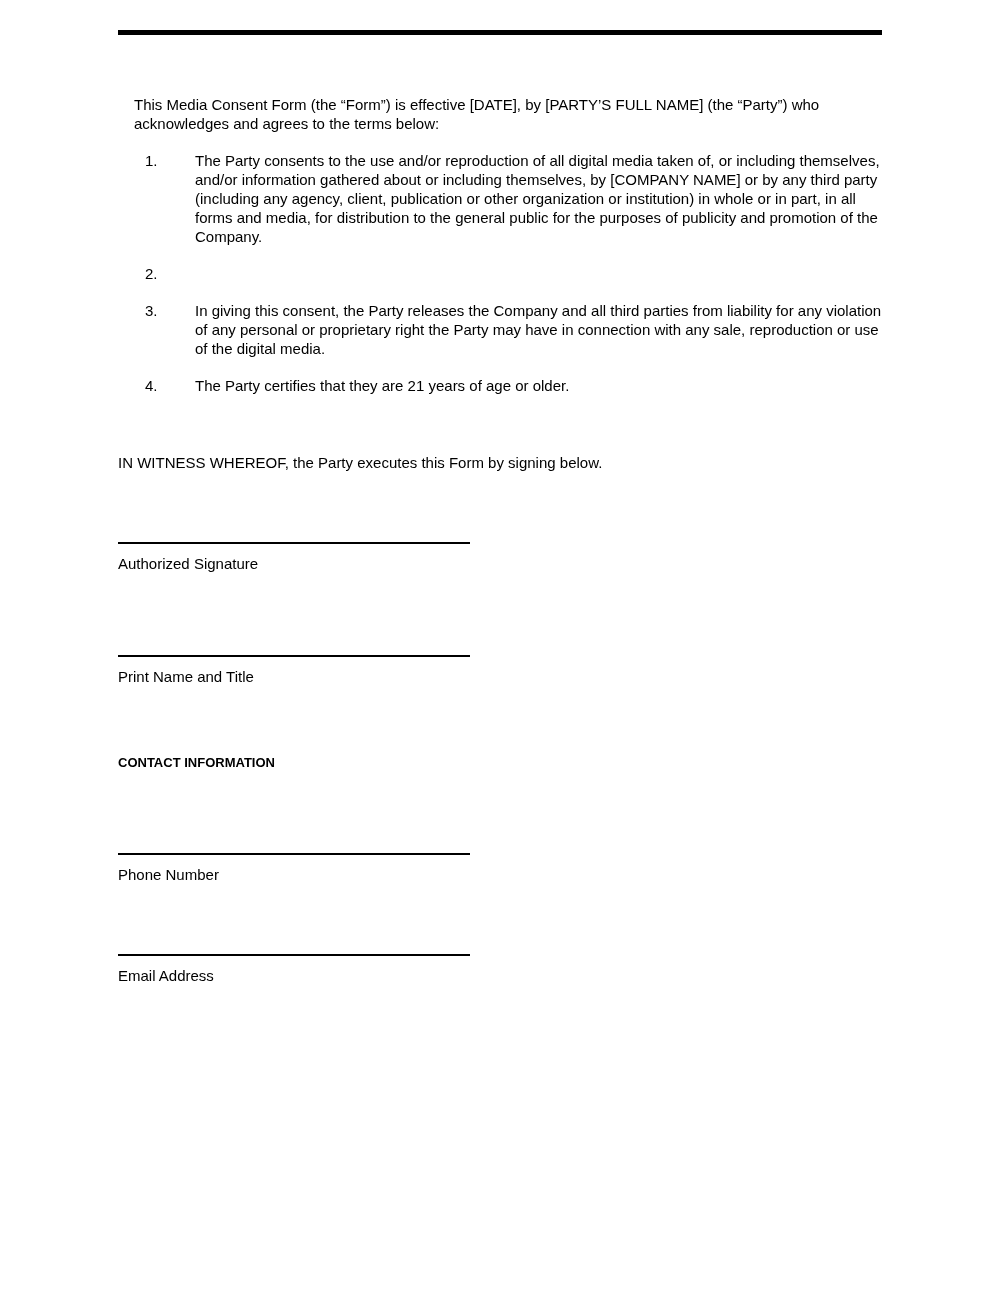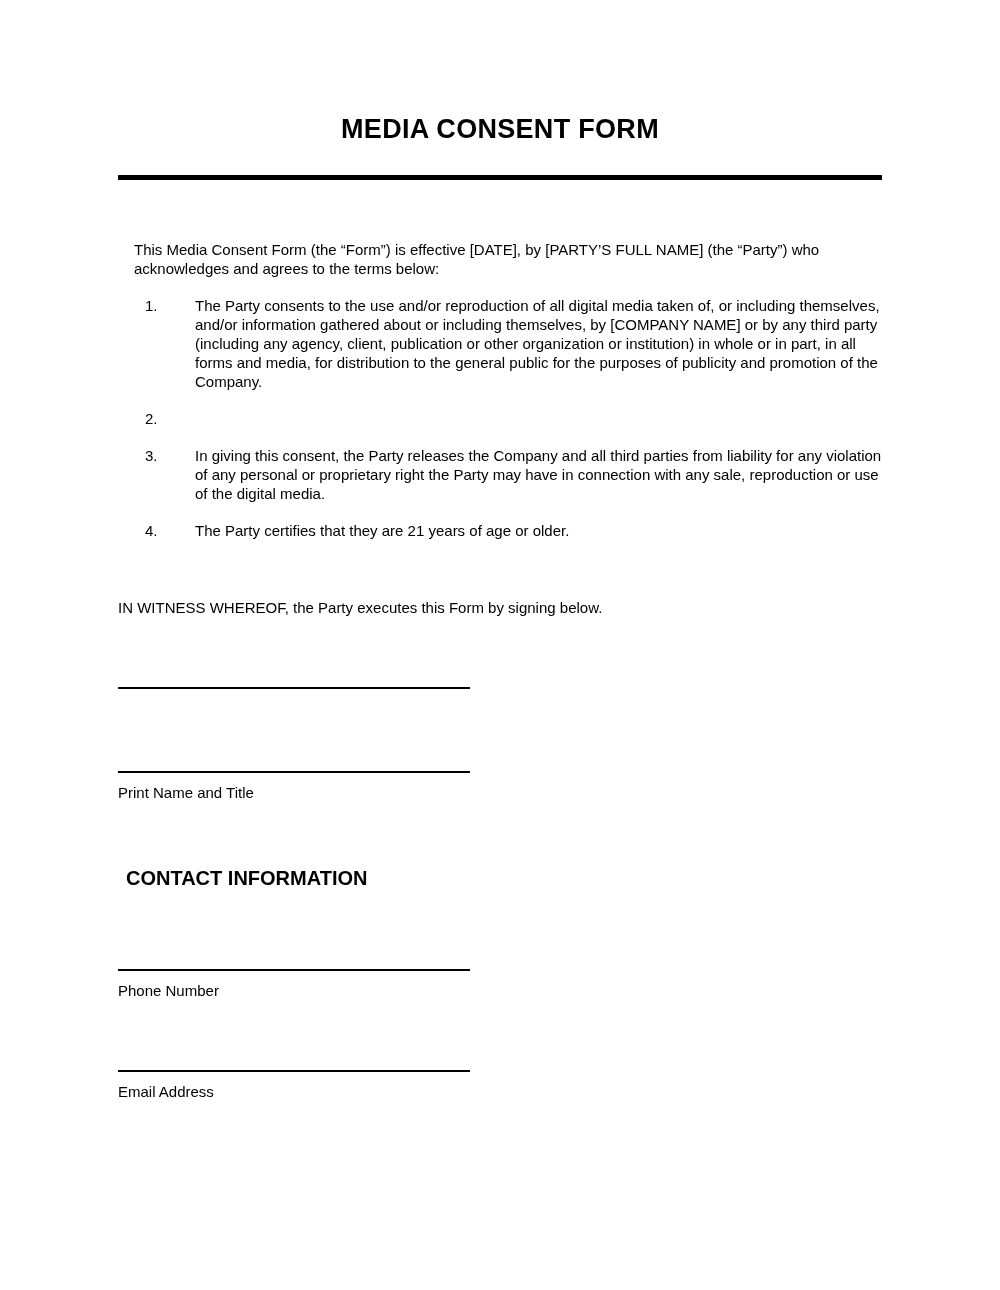--- a/index.html
+++ b/index.html
@@ -44,34 +44,33 @@
     width: 352px;
     border: none;
     border-top: 2px solid #000000;
     height: 0;
     margin: 0;
   }
   .field-label { margin-top: 10px; }
   .mt-sig1 { margin-top: 70px; }
   .mt-sig2 { margin-top: 82px; }
   .contact-heading {
-    margin: 67px 0 0 8px;
-    font-size: 20px;
+    margin: 67px 0 0 0;
+    font-size: 13px;
     font-weight: bold;
   }
   .mt-email { margin-top: 70px; }
   .mt-phone { margin-top: 81px; }
 </style>
 </head>
 <body>
 
 <div class="page">
   <div class="content">
 
-    <h1 class="doc-title">MEDIA CONSENT FORM</h1>
 
     <hr class="title-rule">
 
     <p class="intro">This Media Consent Form (the “Form”) is effective [DATE], by [PARTY’S FULL NAME] (the “Party”) who acknowledges and agrees to the terms below:</p>
 
     <ol class="terms">
       <li class="term-item">
         <span class="term-number">1.</span>
         <span class="term-text">The Party consents to the use and/or reproduction of all digital media taken of, or including themselves, and/or information gathered about or including themselves, by [COMPANY NAME] or by any third party (including any agency, client, publication or other organization or institution) in whole or in part, in all forms and media, for distribution to the general public for the purposes of publicity and promotion of the Company.</span>
       </li>
@@ -87,20 +86,21 @@
         <span class="term-text">The Party certifies that they are 21 years of age or older.</span>
       </li>
     </ol>
 
     <p class="witness">
       <span class="bold">IN WITNESS WHEREOF,</span><span> the Party executes this Form by signing below.</span>
     </p>
 
     <div class="field-block mt-sig1">
       <hr class="sig-line">
+      <div class="field-label">Authorized Signature</div>
     </div>
 
     <div class="field-block mt-sig2">
       <hr class="sig-line">
       <div class="field-label">Print Name and Title</div>
     </div>
 
     <h2 class="contact-heading">CONTACT INFORMATION</h2>
 
     <div class="field-block mt-phone">

